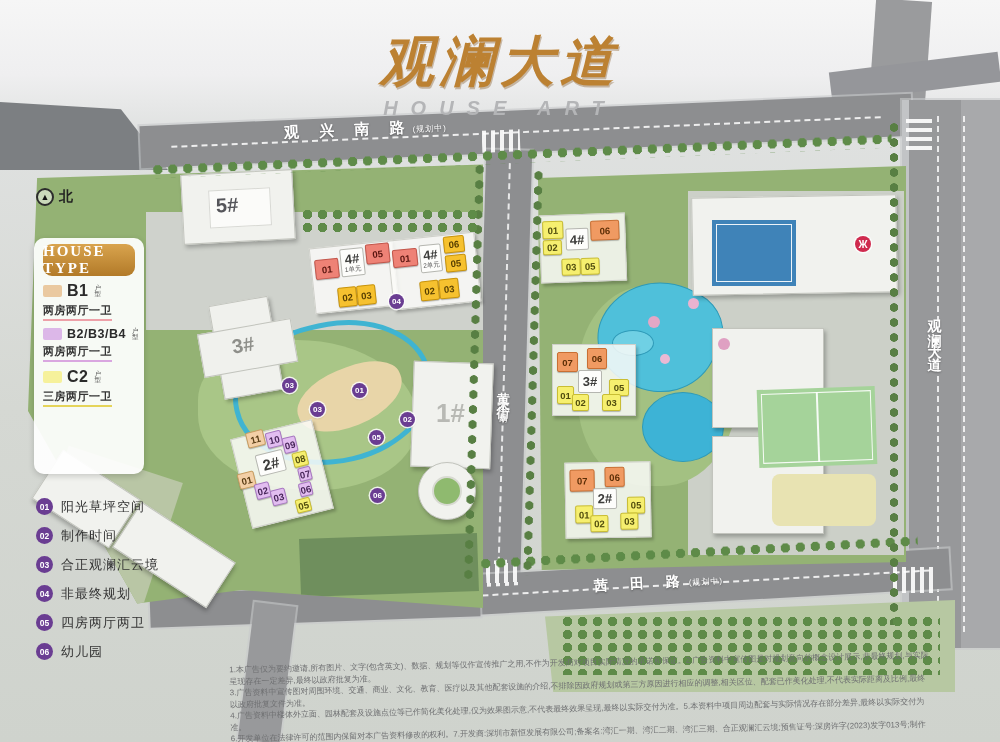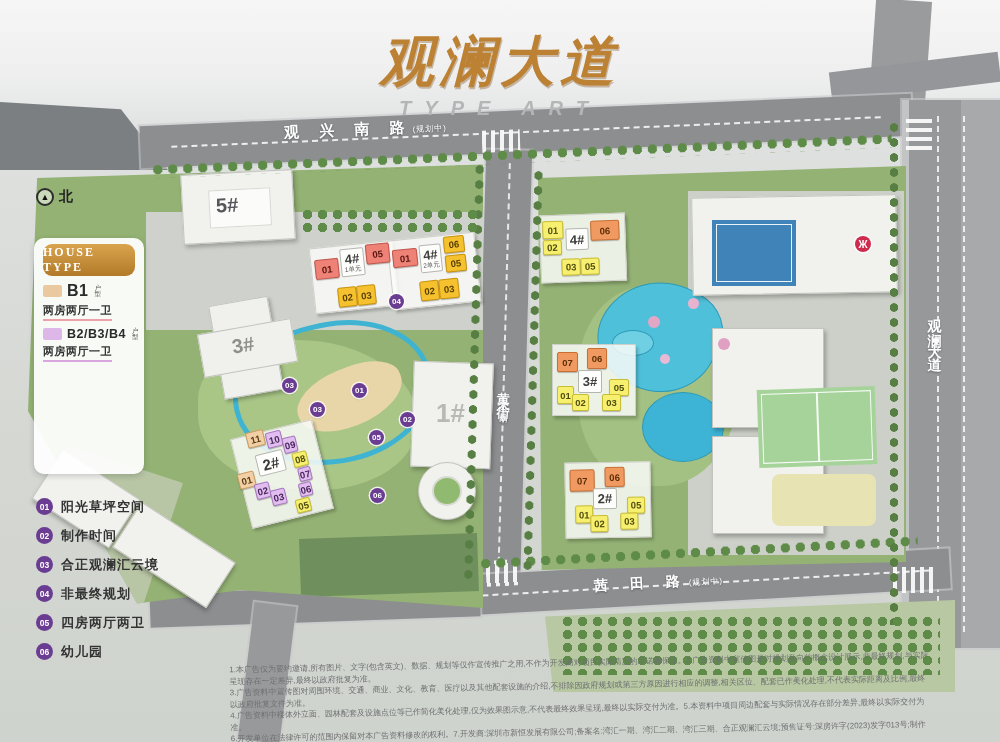--- a/index.html
+++ b/index.html
@@ -74,38 +74,38 @@
   .north-circle { width:18px; height:18px; border:2px solid #2c2c2c; border-radius:50%;
     display:flex; align-items:center; justify-content:center; font-size:9px; color:#111; background:rgba(255,255,255,.5); }
   .north-label { font-size:14px; font-weight:700; color:#222; }
 
   
   .legend { position:absolute; left:34px; top:238px; width:110px; height:236px;
     background:rgba(255,255,255,.93); border-radius:10px; box-shadow:0 2px 6px rgba(0,0,0,.18);
     z-index:40; padding-top:6px; }
   .lg-pill { margin:0 auto; width:92px; height:32px; border-radius:9px;
     background:linear-gradient(180deg,#d9a44e,#b5given 0,#b27a28); background:linear-gradient(180deg,#d9a44e,#b27a28);
-    color:#fff; font-size:12px; font-weight:700; letter-spacing:2px;
+    color:#fff; font-size:15px; font-weight:700; letter-spacing:2px;
     display:flex; align-items:center; justify-content:center; font-family:"Liberation Serif", serif; }
   .lg-item { padding:6px 9px 0 9px; }
   .lg-row { display:flex; align-items:center; gap:5px; }
   .lg-swatch { width:19px; height:12px; border-radius:2px; flex:0 0 auto; }
   .lg-code { font-size:16px; font-weight:700; color:#2b2b2b; letter-spacing:.5px; white-space:nowrap; }
   .lg-code.small { font-size:12.5px; }
   .lg-suffix { display:inline-block; width:8px; font-size:6.5px; line-height:6.5px; color:#555;
     word-break:break-all; vertical-align:middle; margin-left:1px; }
   .lg-desc { display:inline-block; margin-top:2px; font-size:11px; font-weight:700; color:#333;
     border-bottom:2px solid #e99; padding-bottom:1px; letter-spacing:.5px; white-space:nowrap; }
 
   
   .amen { position:absolute; left:36px; top:492px; z-index:40; }
   .amen-item { display:flex; align-items:center; gap:8px; height:29px; }
   .amen-badge { width:17px; height:17px; border-radius:50%; background:#6a3d92; color:#fff;
     font-size:8.5px; font-weight:700; display:flex; align-items:center; justify-content:center; }
-  .amen-label { font-size:13px; font-weight:700; color:#333; letter-spacing:1px; }
+  .amen-label { font-size:13px; font-weight:400; color:#333; letter-spacing:1px; }
 
   
   .disclaimer { position:absolute; left:230px; top:657px; width:702px; z-index:35;
     color:#6f7072; font-size:8px; line-height:11.5px; transform:rotate(-1.2deg); }
 
   .court-lines { position:absolute; inset:4px; border:1.5px solid rgba(255,255,255,.9); }
   .slotlines { background-image:repeating-linear-gradient(90deg,rgba(255,255,255,.85) 0 1.5px,rgba(0,0,0,0) 1.5px 12px); }
 </style>
 </head>
 <body>
@@ -298,21 +298,21 @@
   <div class="road-label vert" style="left:494px;top:382px;font-size:13px;letter-spacing:7px;transform:rotate(1.6deg);">
     <span>黄木街</span><span class="road-note">(规划中)</span>
   </div>
   <div class="road-label" style="left:594px;top:574px;font-size:14px;letter-spacing:9px;transform:rotate(-3.2deg);">
     <span>茜 田 路</span><span class="road-note">(规划中)</span>
   </div>
   <div class="road-label vert" style="left:926px;top:308px;font-size:14px;letter-spacing:13px;">观澜大道</div>
 
   <div class="title-wrap">
     <div class="title-main">观澜大道</div>
-    <div class="title-sub">TYPE ART</div>
+    <div class="title-sub">HOUSE ART</div>
   </div>
 
   <div class="north">
     <div class="north-circle">▲</div>
     <div class="north-label">北</div>
   </div>
 
   <div class="legend">
     <div class="lg-pill">HOUSE TYPE</div>
 
@@ -327,20 +327,28 @@
 
     <div class="lg-item">
       <div class="lg-row">
         <span class="lg-swatch" style="background-color: rgb(220, 183, 232);"></span>
         <span class="lg-code small">B2/B3/B4</span>
         <span class="lg-suffix">户型</span>
       </div>
       <span class="lg-desc" style="border-bottom-color: rgb(217, 166, 224);">两房两厅一卫</span>
     </div>
 
+    <div class="lg-item">
+      <div class="lg-row">
+        <span class="lg-swatch" style="background-color: rgb(246, 241, 155);"></span>
+        <span class="lg-code">C2</span>
+        <span class="lg-suffix">户型</span>
+      </div>
+      <span class="lg-desc" style="border-bottom-color: rgb(229, 212, 90);">三房两厅一卫</span>
+    </div>
 
 
   </div>
 
   <div class="amen">
     <div class="amen-item">
       <span class="amen-badge">01</span>
       <span class="amen-label">阳光草坪空间</span>
     </div>
     <div class="amen-item">

